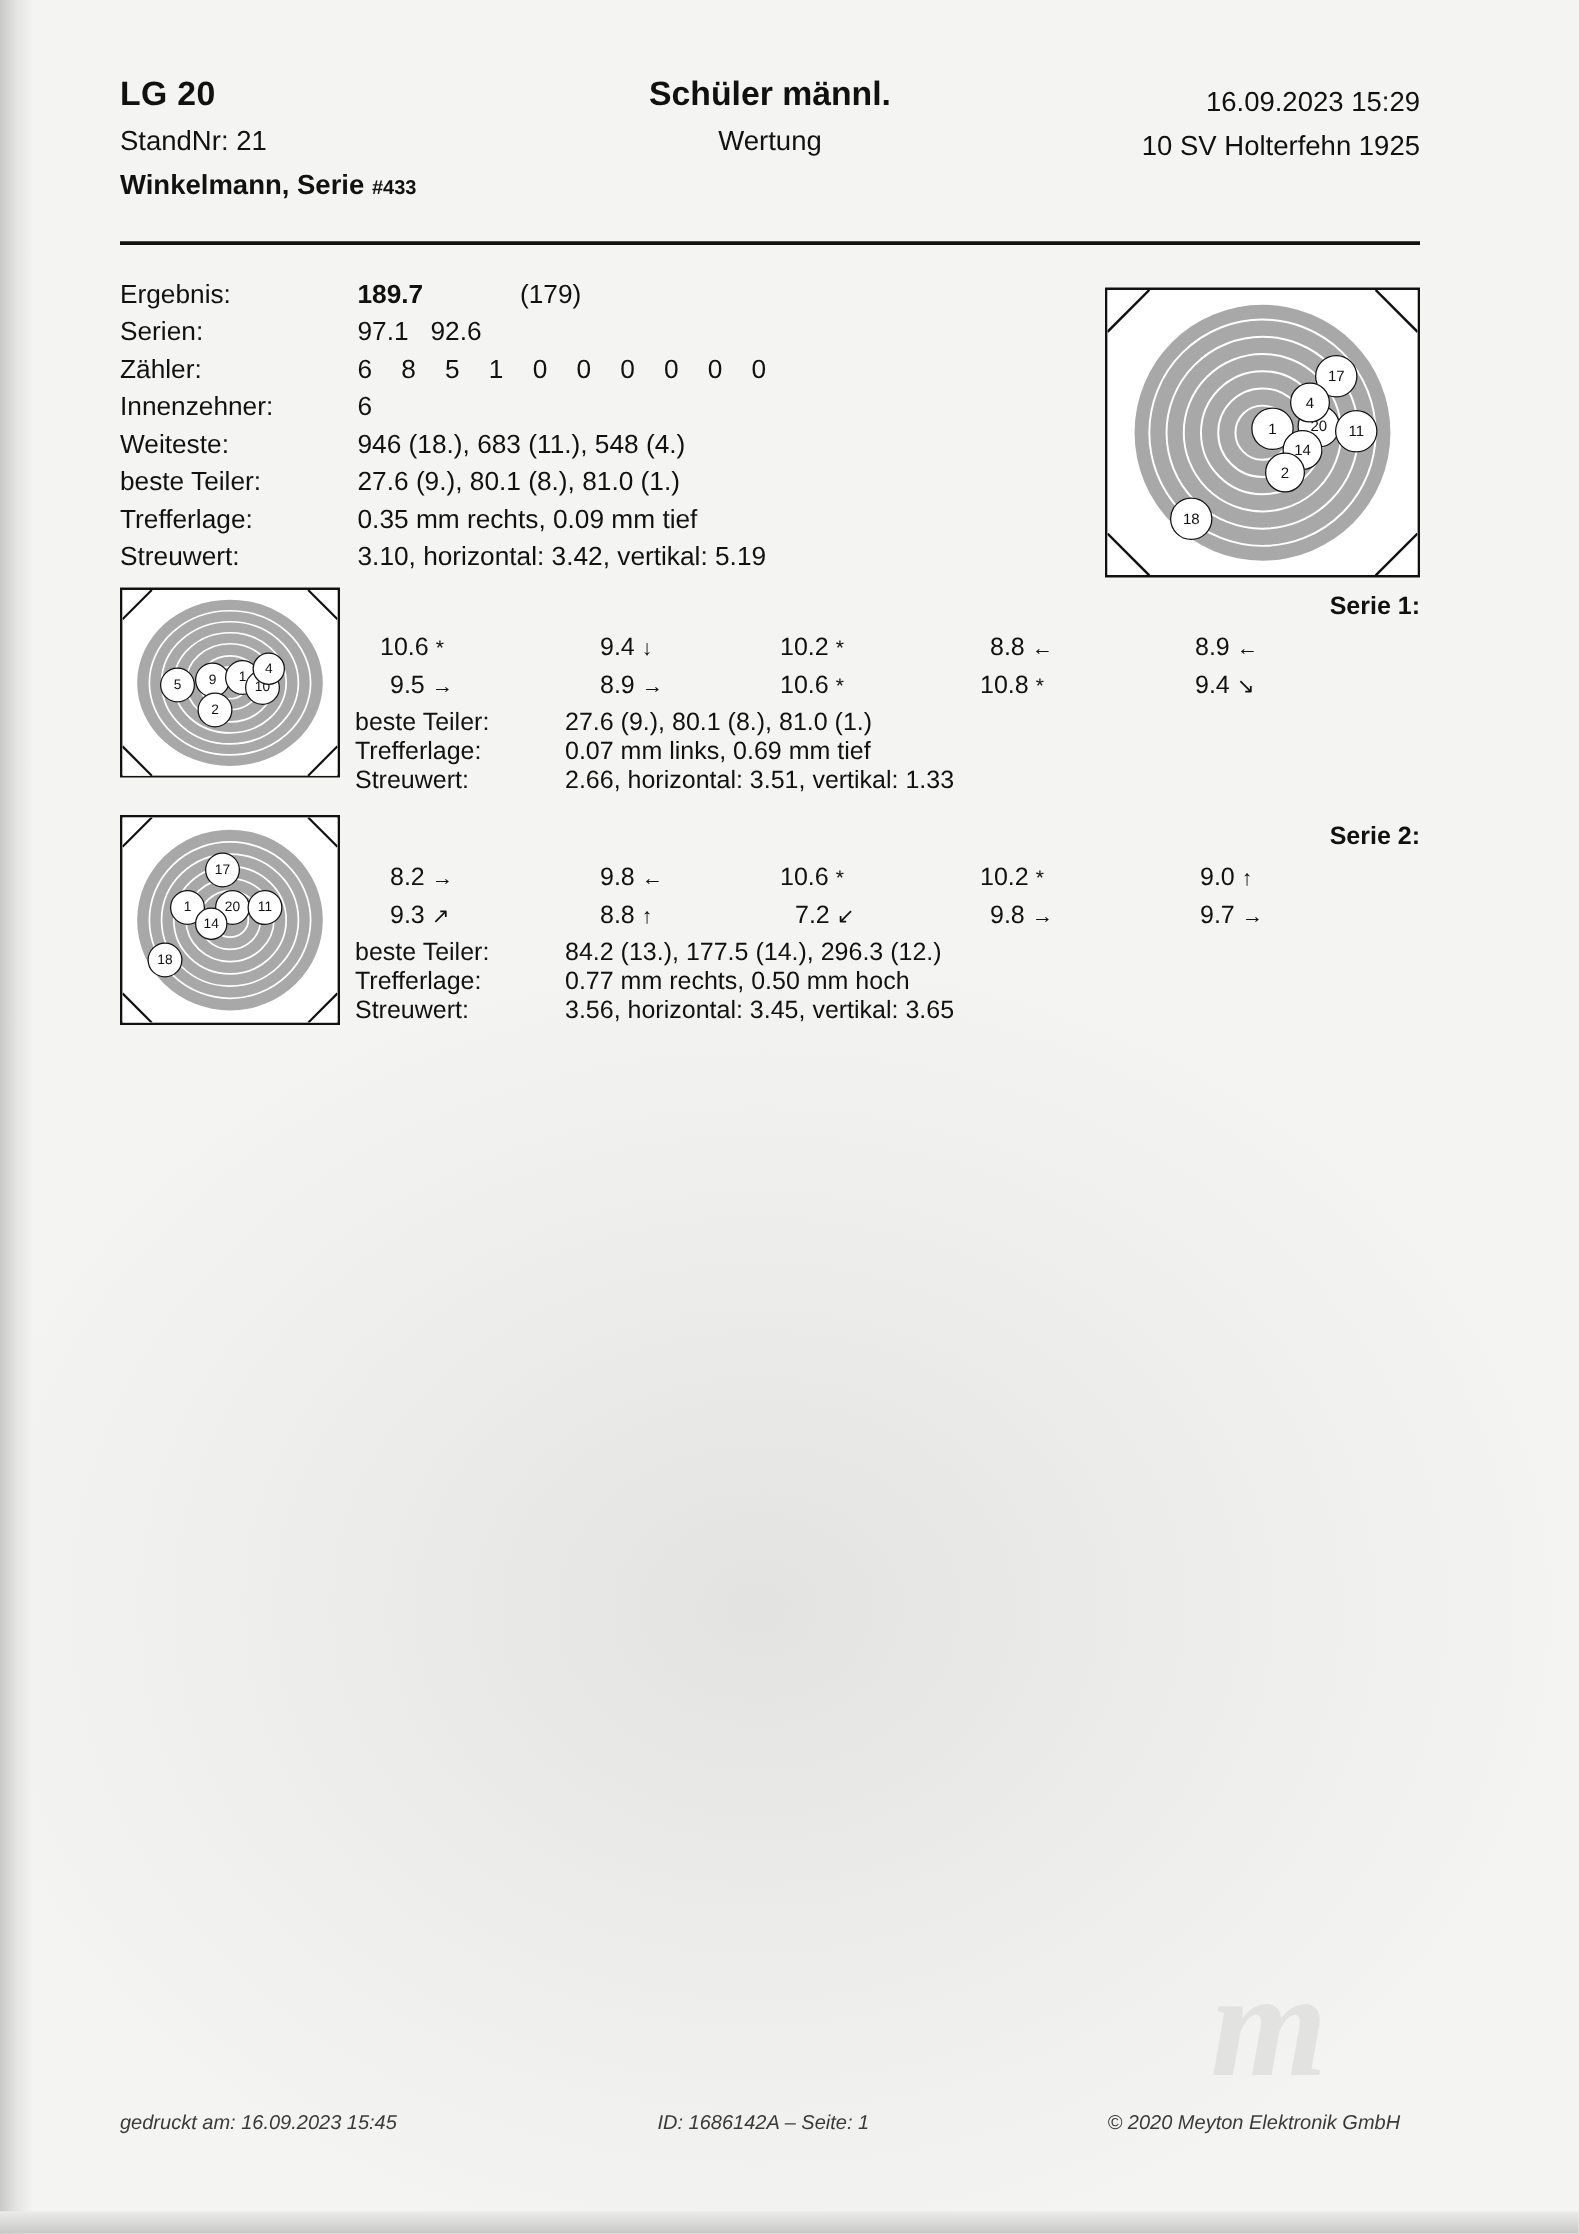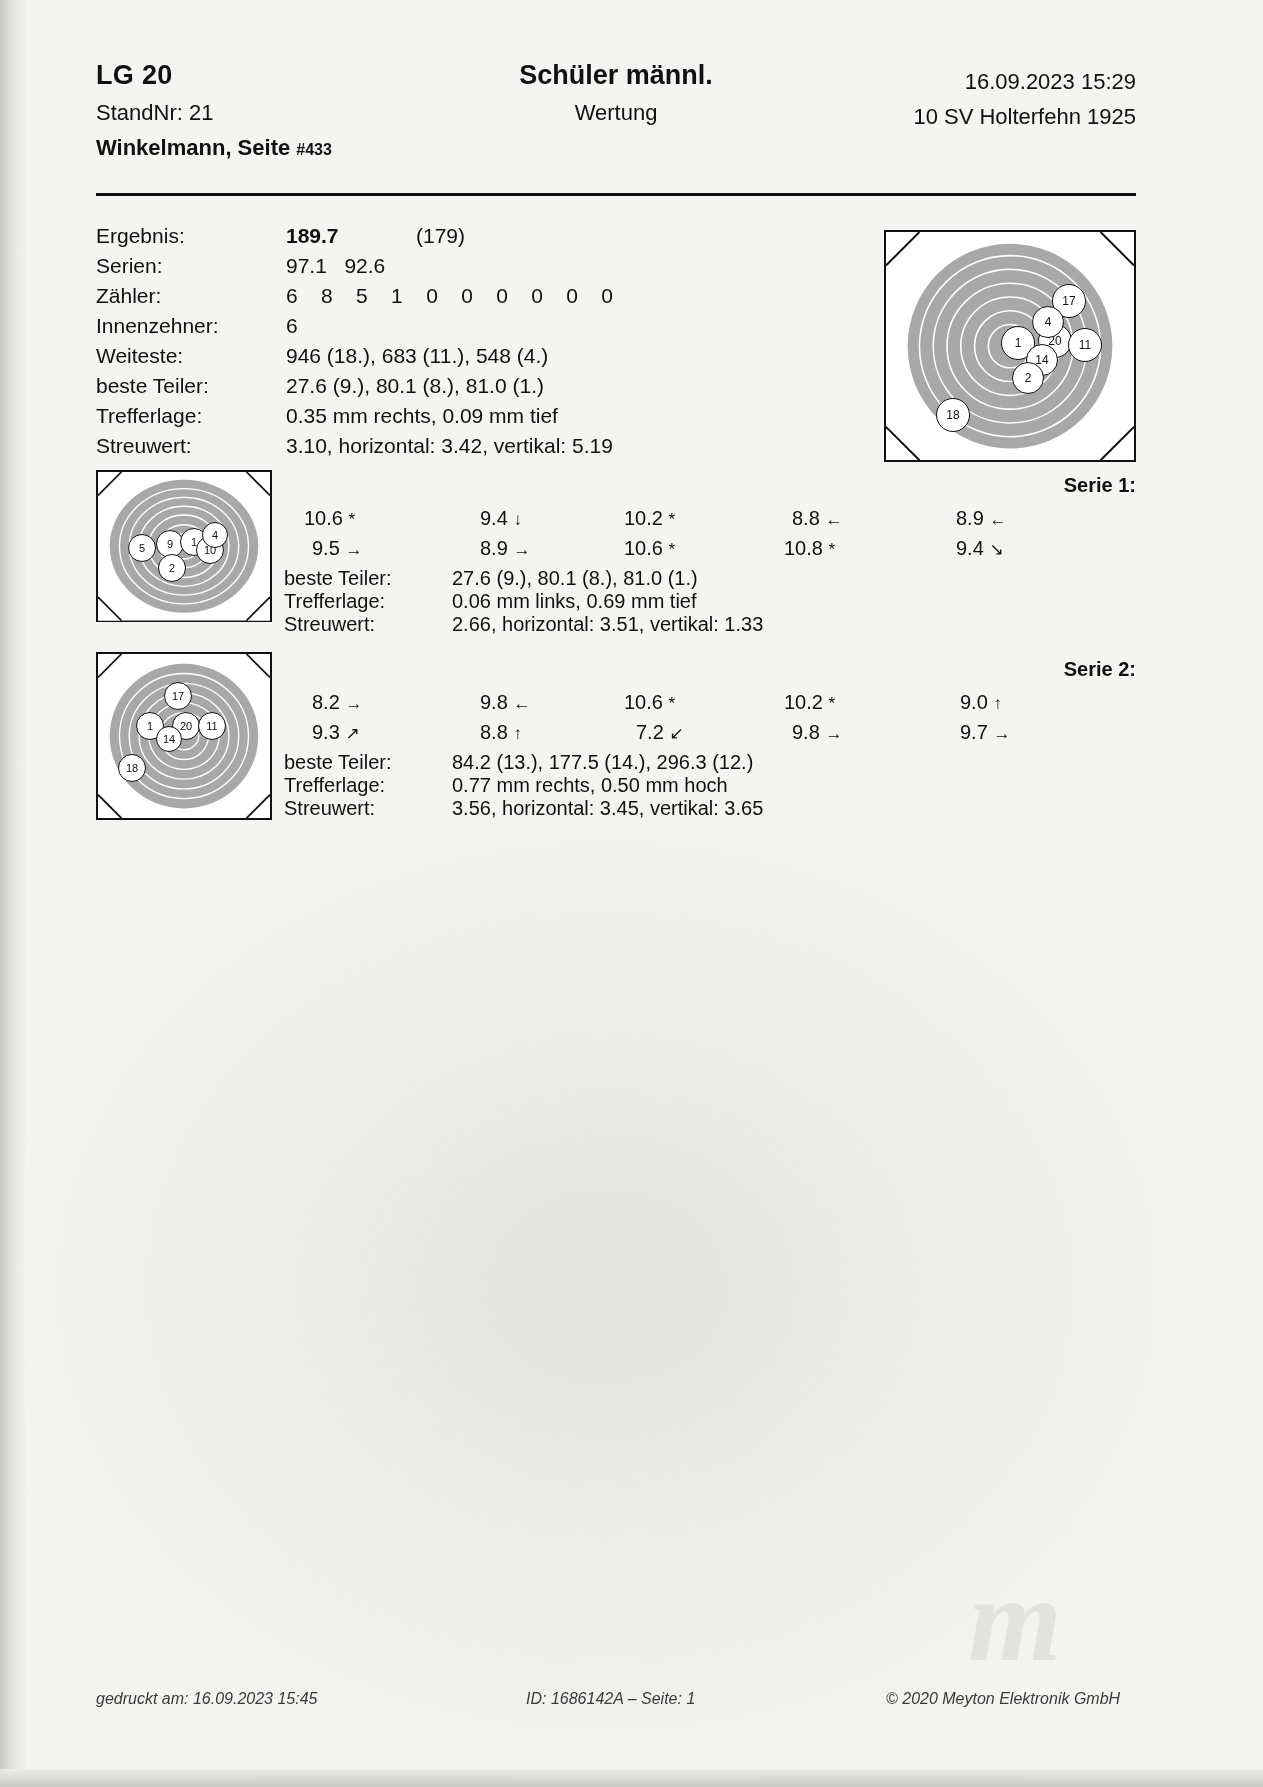--- a/index.html
+++ b/index.html
@@ -100,21 +100,21 @@
 <div class="edgeB"></div>
 
 <div class="sheet">
   <div class="content">
 
     <div class="hdr">
       <div class="col hdr-left">
         <div class="t-lg">LG 20</div>
         <div class="t-sub">StandNr: 21</div>
         <div class="t-name">
-          <span>Winkelmann, Seite</span>
+          <span>Winkelmann, Serie</span>
           <small>#433</small>
         </div>
       </div>
       <div class="col hdr-mid">
         <div class="t-mid-title">Schüler männl.</div>
         <div class="t-sub">Wertung</div>
       </div>
       <div class="col hdr-right">
         <div class="t-sub">16.09.2023 15:29</div>
         <div class="t-sub">10 SV Holterfehn 1925</div>
@@ -225,21 +225,21 @@
           <span class="shot" style="left:28px;"><span>9.5</span> <span class="arrow">→</span></span>
           <span class="shot" style="left:196px;"><span>8.9</span> <span class="arrow">→</span></span>
           <span class="shot" style="left:340px;"><span>10.6</span> <span class="arrow">*</span></span>
           <span class="shot" style="left:500px;"><span>10.8</span> <span class="arrow">*</span></span>
           <span class="shot" style="left:672px;"><span>9.4</span> <span class="arrow">↘</span></span>
         </div>
         <div class="statline">
           <span class="lbl">beste Teiler:</span><span>27.6 (9.), 80.1 (8.), 81.0 (1.)</span>
         </div>
         <div class="statline">
-          <span class="lbl">Trefferlage:</span><span>0.06 mm links,  0.69 mm tief</span>
+          <span class="lbl">Trefferlage:</span><span>0.07 mm links,  0.69 mm tief</span>
         </div>
         <div class="statline">
           <span class="lbl">Streuwert:</span><span>2.66,  horizontal: 3.51,  vertikal: 1.33</span>
         </div>
       </div>
 
       <div class="target" style="position:absolute;left:0;top:-4px;width:176px;height:152px;">
         <svg class="rings" viewBox="0 0 176 152" preserveAspectRatio="none">
           <rect x="0" y="0" width="176" height="152" fill="#ffffff"></rect>
           <ellipse cx="88" cy="76" rx="76" ry="68" fill="#a8a8a8"></ellipse>

